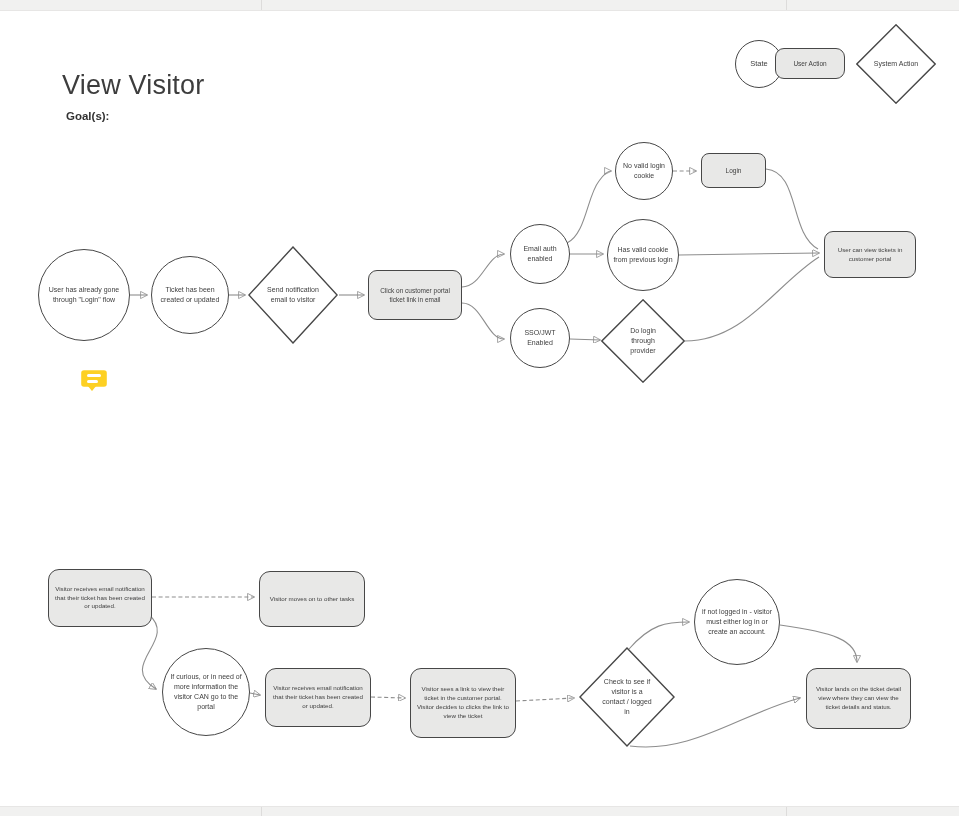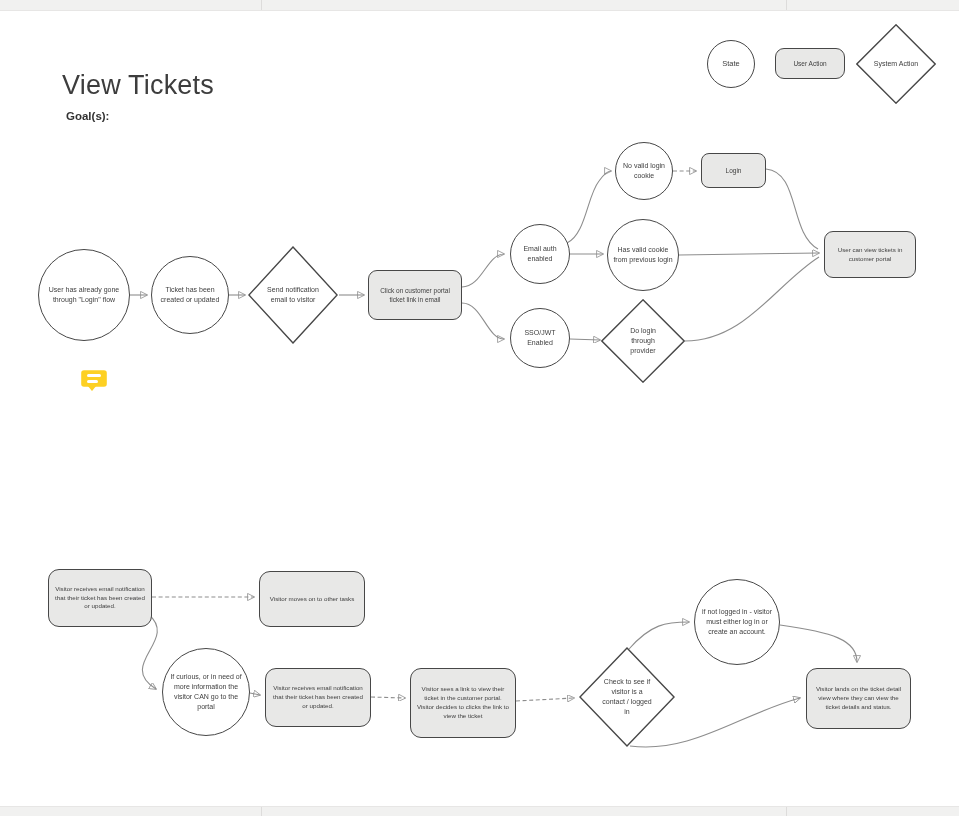--- a/index.html
+++ b/index.html
@@ -74,24 +74,24 @@
     <path class="dash" d="M152,597 L254,597" marker-end="url(#arrow)"></path>
     <path d="M148,614 C180,640 116,664 156,689" marker-end="url(#arrow)"></path>
     <path d="M250,693 L260,695" marker-end="url(#arrow)"></path>
     <path class="dash" d="M371,697 L405,698" marker-end="url(#arrow)"></path>
     <path class="dash" d="M516,701 L574,698" marker-end="url(#arrow)"></path>
     <path d="M629,649 C651,624 666,622 689,622" marker-end="url(#arrow)"></path>
     <path d="M780,625 C832,632 857,640 857,662" marker-end="url(#arrow)"></path>
     <path d="M630,746 C692,754 740,714 800,698" marker-end="url(#arrow)"></path>
   </svg>
 
-  <div class="page-title">View Tickets</div>
+  <div class="page-title">View Visitor</div>
   <div class="goals-label">Goal(s):</div>
 
-  <div class="node circle fs75" style="left:707px;top:40px;width:48px;height:48px;">
+  <div class="node circle fs75" style="left:735px;top:40px;width:48px;height:48px;">
     <span class="nlabel">State</span>
   </div>
   <div class="node rectn fs65" style="left:775px;top:48px;width:70px;height:31px;">
     <span class="nlabel">User Action</span>
   </div>
   <div class="node diamond fs7" style="left:856px;top:24px;width:80px;height:80px;">
     <svg class="dshape" viewBox="0 0 100 100" preserveAspectRatio="none">
       <polygon points="50,1 99,50 50,99 1,50" fill="#ffffff" stroke="#474747" stroke-width="1.4" vector-effect="non-scaling-stroke"></polygon>
     </svg>
     <span class="nlabel" style="width:46px">System Action</span>

